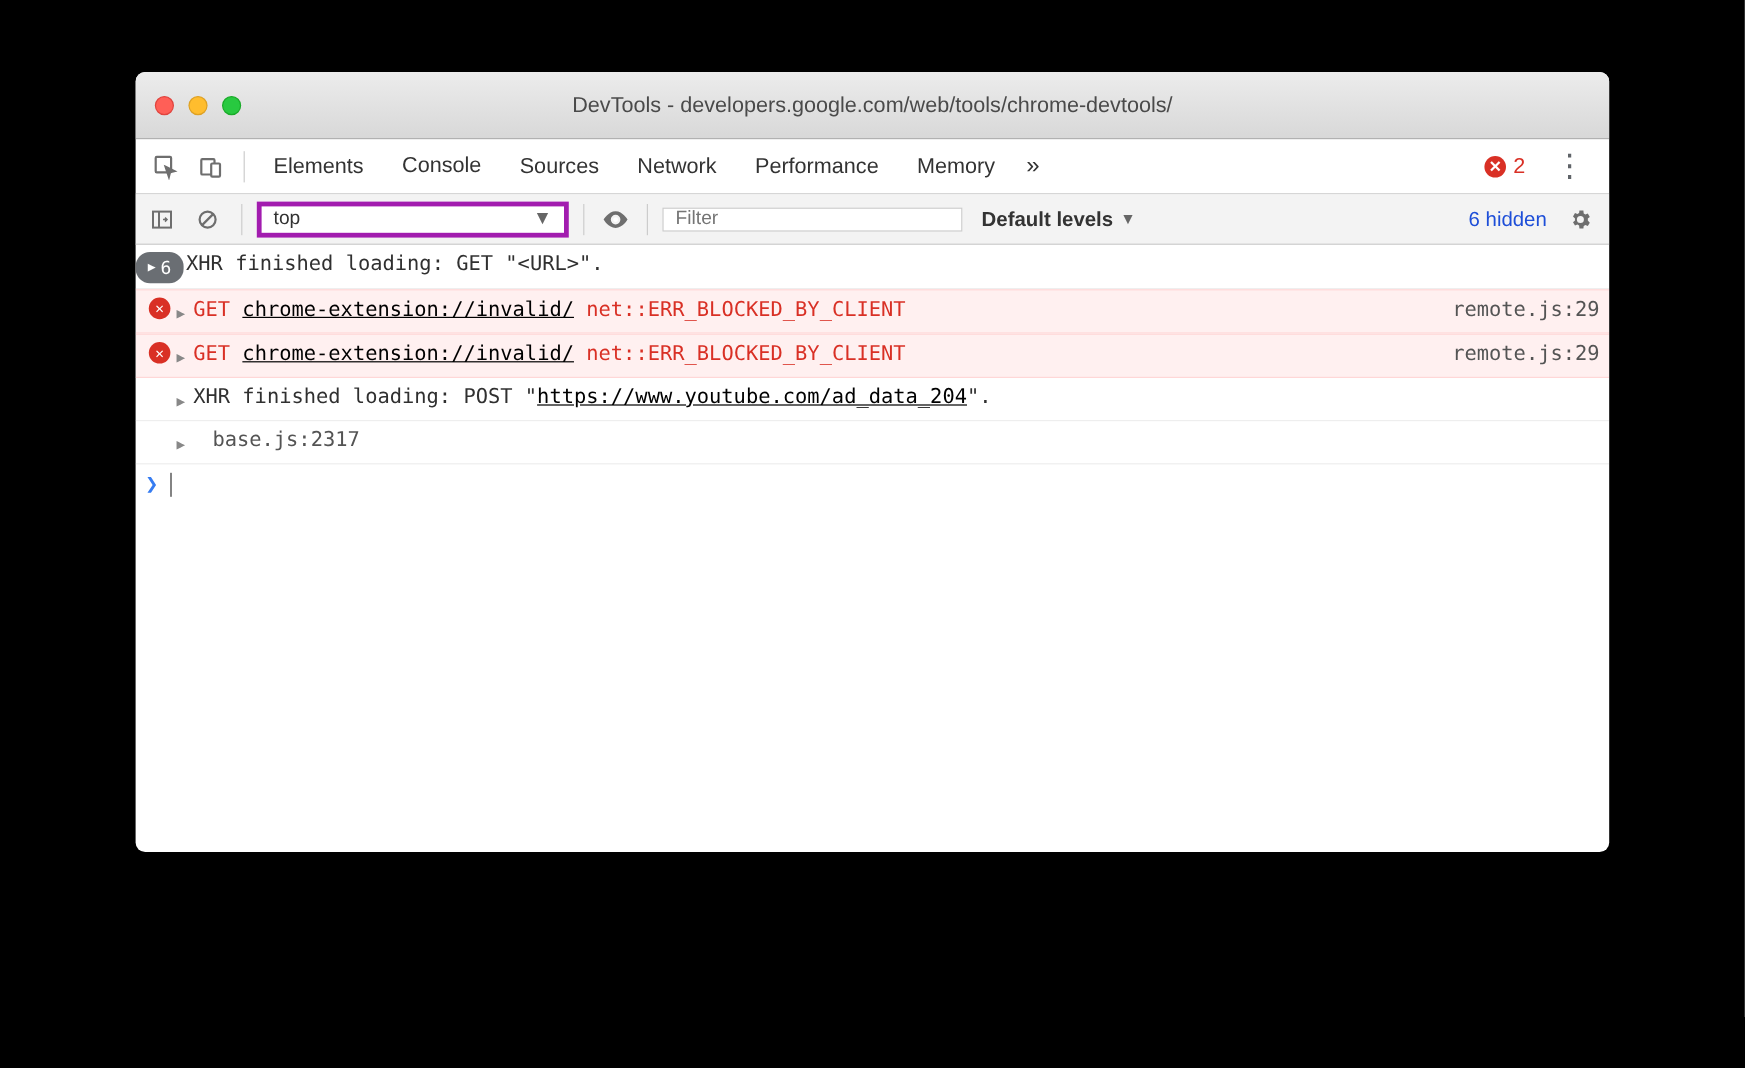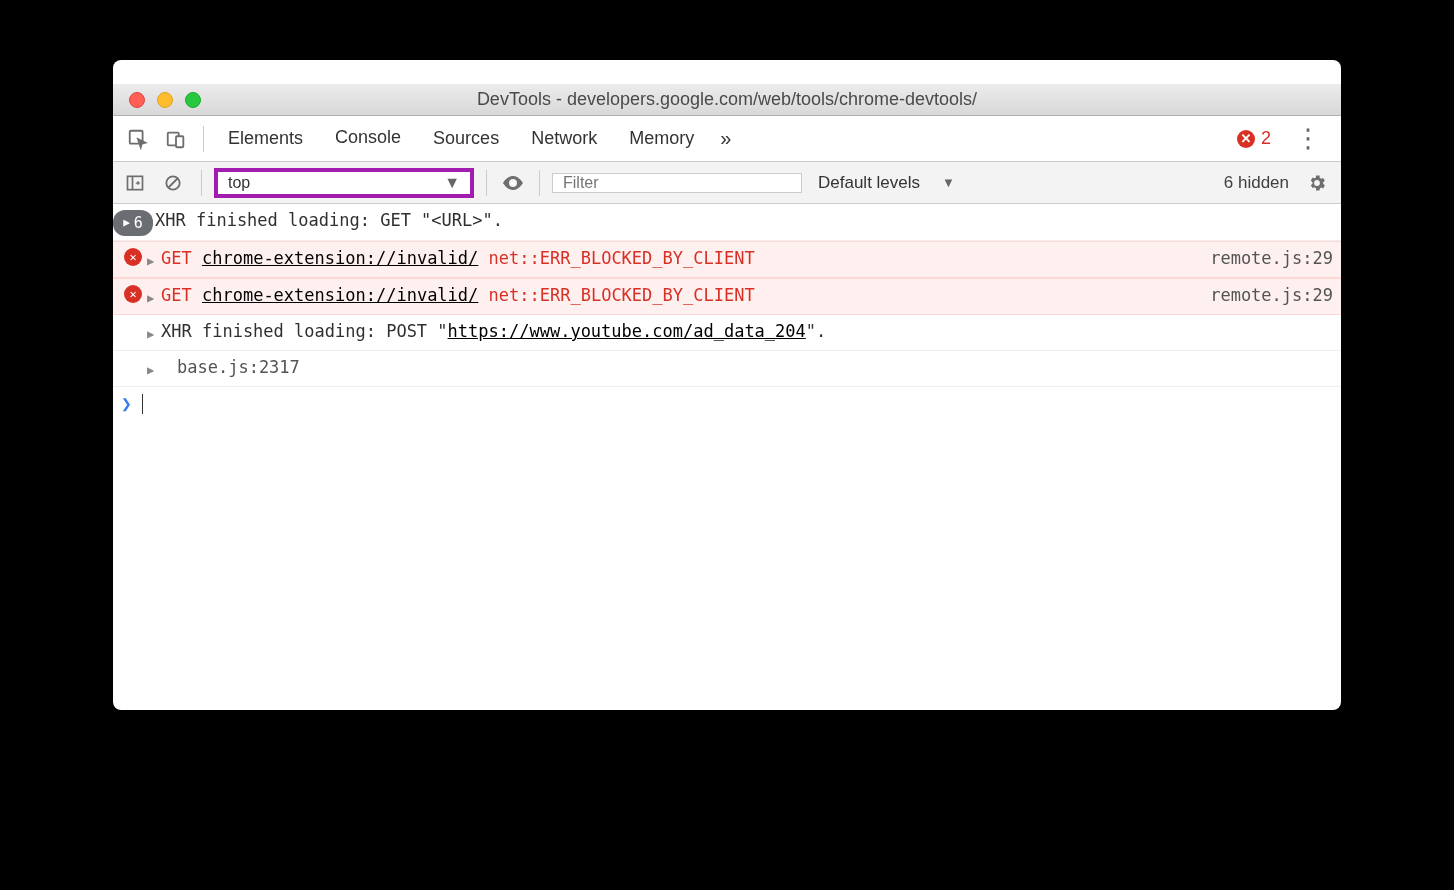--- a/index.html
+++ b/index.html
@@ -1,40 +1,40 @@
 <!DOCTYPE html>
 <html><head>
 <meta charset="utf-8">
 <style>
 * { box-sizing: border-box; margin: 0; padding: 0; }
 body { background: #000; font-family: -apple-system, "Helvetica Neue", Arial, sans-serif; width: 1454px; height: 890px; position: relative; }
 .window { position: absolute; left: 113px; top: 60px; width: 1228px; height: 650px; background: #fff; border-radius: 8px; box-shadow: 0 20px 60px rgba(0,0,0,0.5); overflow: hidden; display: flex; flex-direction: column; }
-.titlebar { height: 32px; background: linear-gradient(#ececec, #d8d8d8); border-bottom: 1px solid #b1b1b1; display: flex; align-items: center; position: relative; margin-top: 24px; }
+.titlebar { height: 56px; background: linear-gradient(#ececec, #d8d8d8); border-bottom: 1px solid #b1b1b1; display: flex; align-items: center; position: relative; }
 .traffic { display: flex; gap: 12px; position: absolute; left: 16px; }
 .tlight { width: 16px; height: 16px; border-radius: 50%; }
 .t-red { background: #ff5f57; border: 1px solid #e0443e; }
 .t-yel { background: #ffbd2e; border: 1px solid #dea123; }
 .t-grn { background: #28c940; border: 1px solid #1aab29; }
 .title { flex: 1; text-align: center; font-size: 18px; color: #4a4a4a; }
 .tabbar { height: 46px; border-bottom: 1px solid #ccc; display: flex; align-items: center; padding: 0 8px; gap: 4px; }
 .tabbar .iconbtn { width: 34px; height: 34px; display: flex; align-items: center; justify-content: center; color: #6e6e6e; cursor: pointer; }
 .vsep { width: 1px; height: 26px; background: #ccc; margin: 0 6px; }
 .tab { padding: 0 14px; height: 62px; display: flex; align-items: center; font-size: 18px; color: #333; cursor: pointer; }
 .tab.active { color: #333; border-bottom: 3px solid #1a73e8; }
 .spacer { flex: 1; }
 .errbadge { display: flex; align-items: center; gap: 6px; padding: 0 8px; font-size: 18px; color: #d93025; }
 .errcircle { width: 18px; height: 18px; border-radius: 50%; background: #d93025; color: #fff; display: flex; align-items: center; justify-content: center; font-size: 13px; font-weight: bold; }
 .more { font-size: 26px; color: #5f6368; padding: 0 12px; cursor: pointer; }
 .toolbar { height: 42px; border-bottom: 1px solid #ccc; display: flex; align-items: center; padding: 0 6px; gap: 6px; background: #f3f3f3; }
 .toolbar .iconbtn { width: 32px; height: 32px; display: flex; align-items: center; justify-content: center; color: #6e6e6e; cursor: pointer; }
 .ctxselect { height: 30px; min-width: 260px; border: 4px solid #a21caf; background: #fff; display: flex; align-items: center; padding: 0 10px; font-size: 16px; color: #333; cursor: pointer; justify-content: space-between; }
 .eye { width: 28px; height: 28px; display: flex; align-items: center; justify-content: center; color: #6e6e6e; }
 .filter { height: 20px; width: 250px; border: 1px solid #ccc; background: #fff; padding: 0 10px; font-size: 16px; color: #3b82f6; font-family: inherit; }
-.levels { font-size: 17px; color: #333; padding: 0 10px; display: flex; align-items: center; gap: 22px; cursor: pointer; }
-.hidden { font-size: 17px; color: #404040; padding: 0 8px; }
+.levels { font-size: 17px; color: #333; padding: 0 10px; display: flex; align-items: center; gap: 6px; cursor: pointer; font-weight: bold; }
+.hidden { font-size: 17px; color: #1d4ed8; padding: 0 8px; }
 .gear { width: 28px; height: 28px; color: #6e6e6e; display: flex; align-items: center; justify-content: center; cursor: pointer; margin-right: 4px; }
 .console { flex: 1; overflow: auto; font-family: Menlo, Consolas, monospace; font-size: 17px; }
 .row { display: flex; align-items: flex-start; border-bottom: 1px solid #eee; padding: 4px 8px 4px 6px; min-height: 32px; line-height: 24px; }
 .row.error { background: #fff0f0; border-top: 1px solid #ffd7d7; border-bottom: 1px solid #ffd7d7; }
 .row .lefticon { width: 28px; display: flex; align-items: center; justify-content: center; flex-shrink: 0; padding-top: 2px; }
 .row .disc { color: #888; font-size: 12px; width: 14px; display: inline-block; flex-shrink: 0; padding-top: 3px; }
 .row .msg { flex: 1; color: #303030; word-break: break-all; }
 .row.error .msg { color: #303030; }
 .row .method { color: #d93025; }
 .row .errtxt { color: #d93025; }
@@ -72,20 +72,21 @@
       <svg width="22" height="22" viewBox="0 0 24 24" fill="none" stroke="#6e6e6e" stroke-width="2">
           <rect x="3" y="5" width="12" height="14" rx="1"></rect>
           <rect x="12" y="9" width="8" height="12" rx="1" fill="#fff"></rect>
         </svg>
     </div>
     <div class="vsep"></div>
     <div class="tab">Elements</div>
     <div class="tab active">Console</div>
     <div class="tab">Sources</div>
     <div class="tab">Network</div>
+    <div class="tab">Performance</div>
     <div class="tab">Memory</div>
     <div class="tab" style="padding:0 8px;font-size:20px;">»</div>
     <div class="spacer"></div>
     <div class="errbadge">
       <div class="errcircle">✕</div>
       <span>2</span>
     </div>
     <div class="more">⋮</div>
   </div>
 

